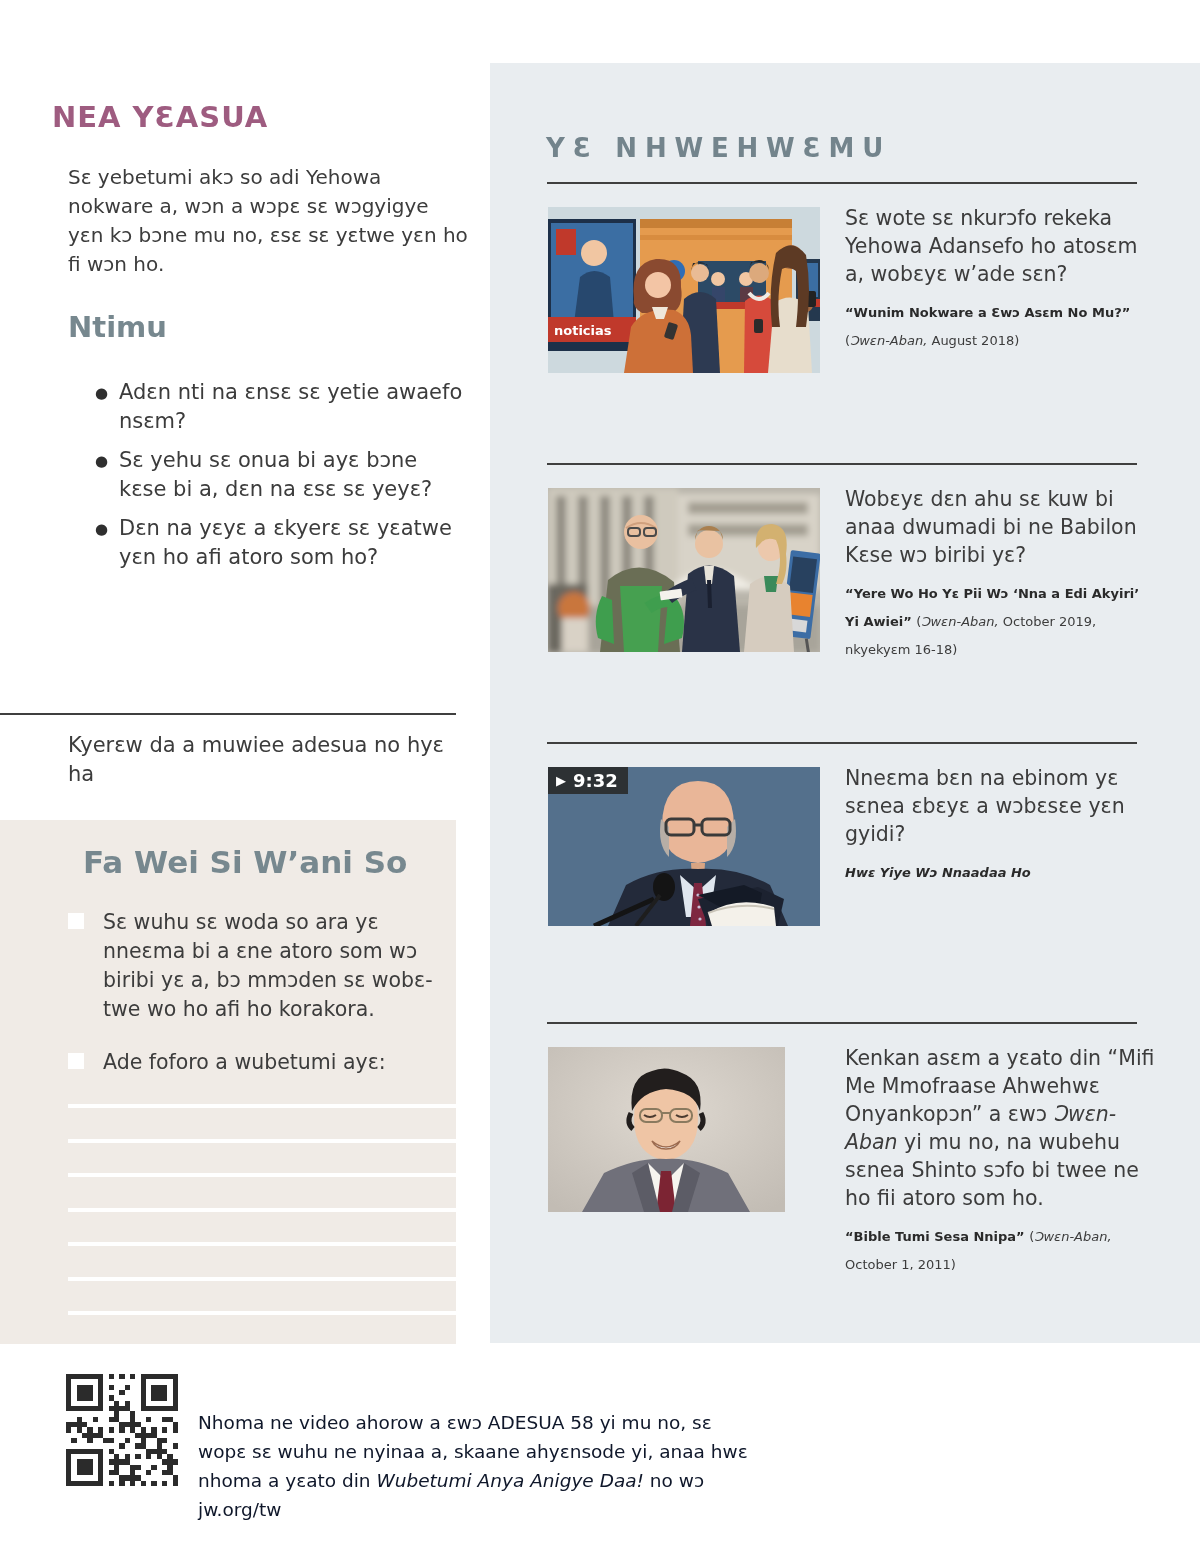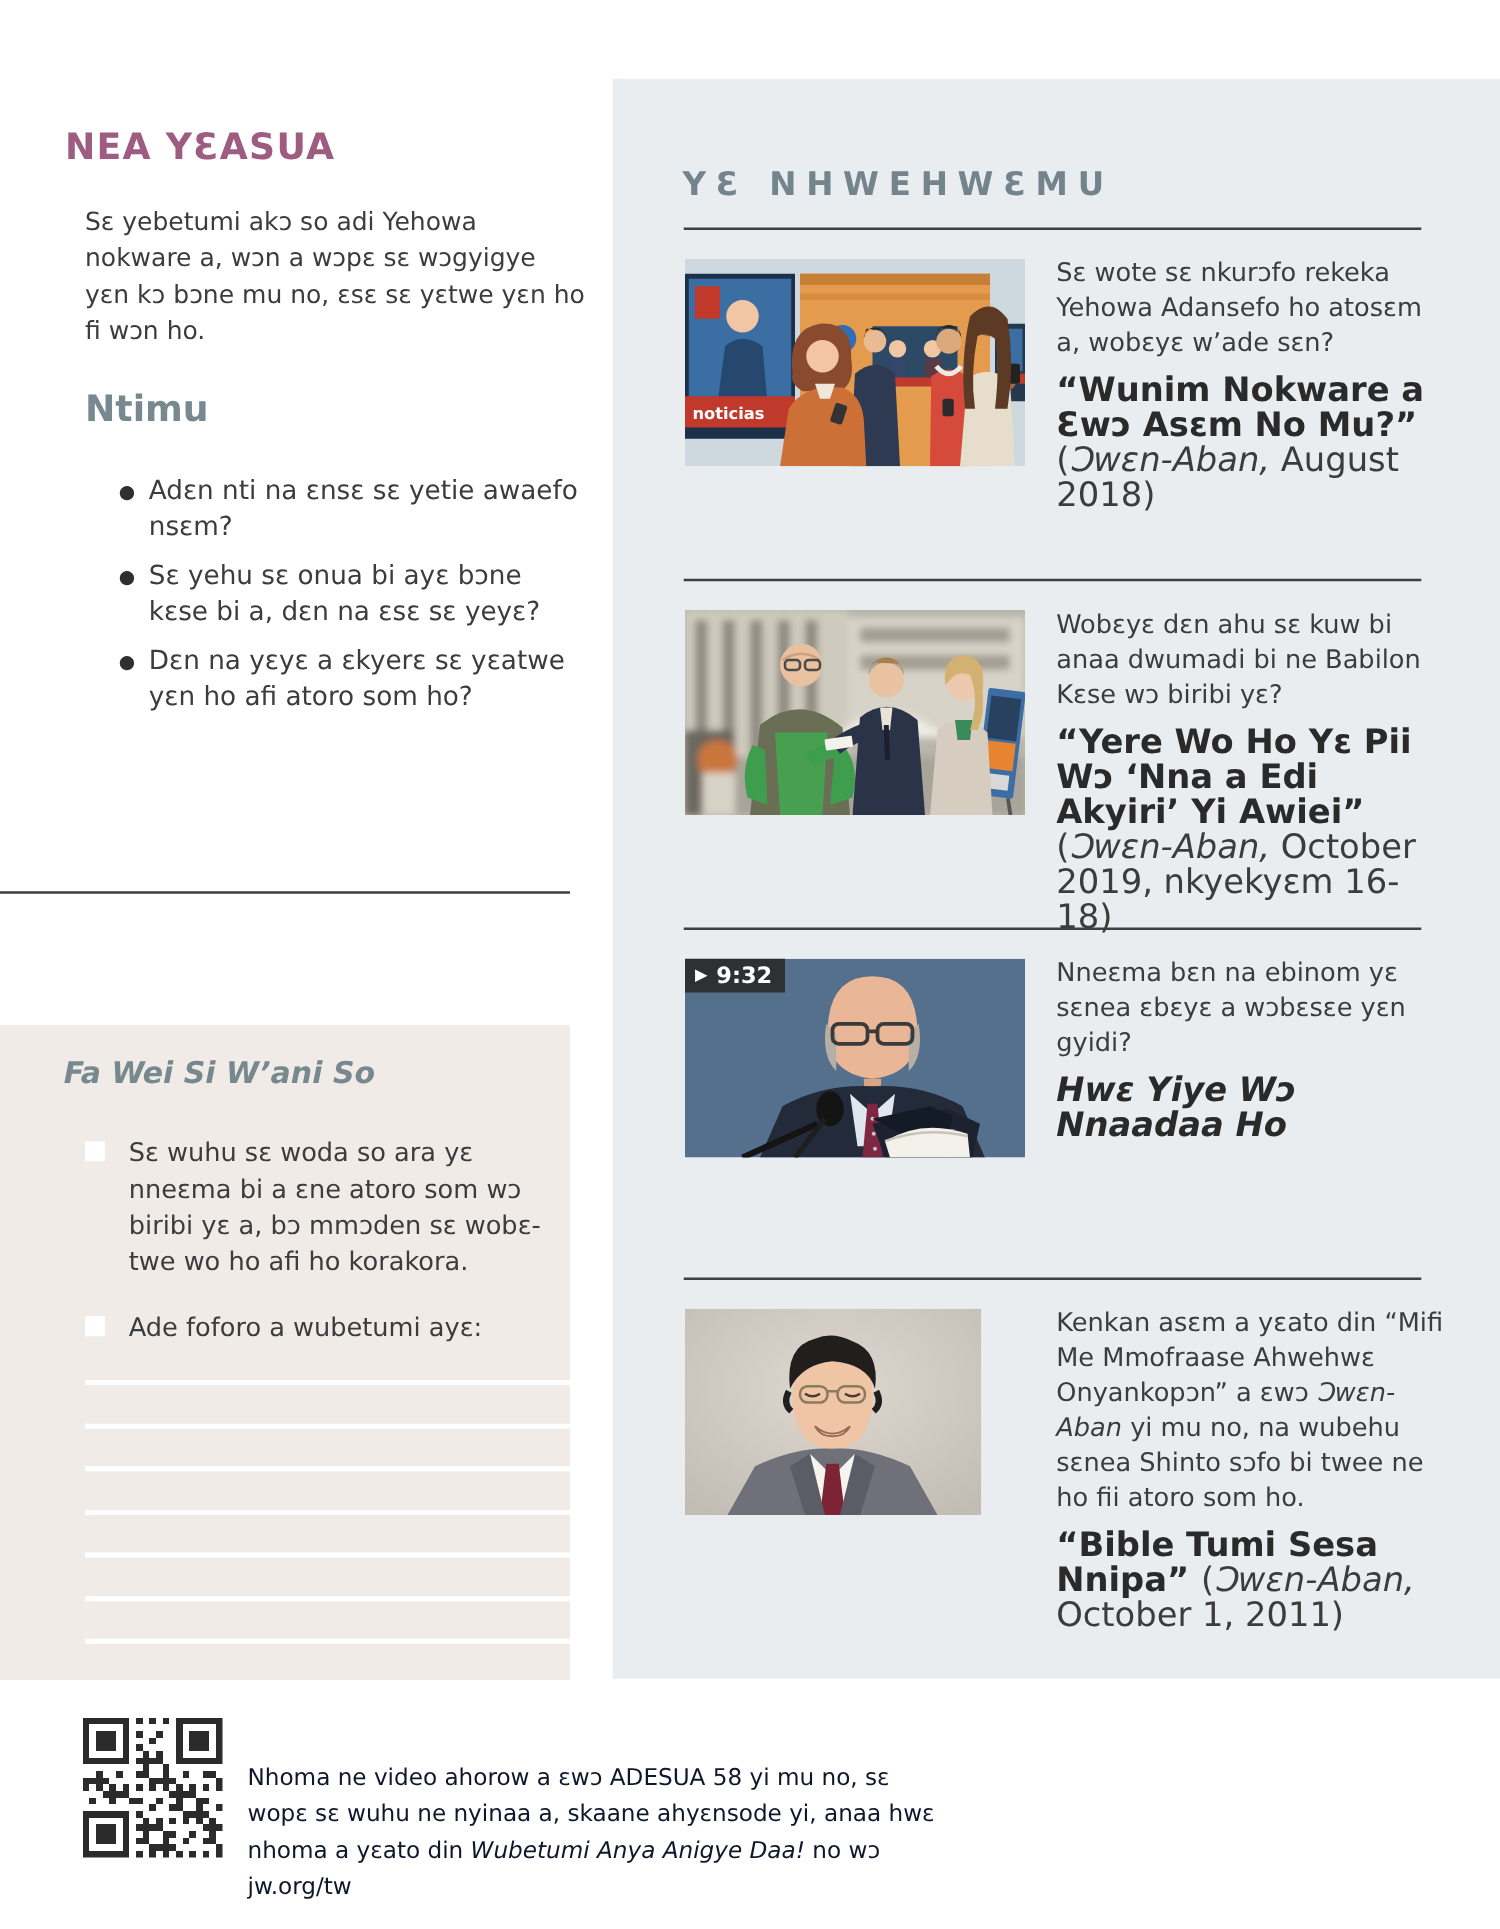--- a/index.html
+++ b/index.html
@@ -11,37 +11,37 @@
   .intro{position:absolute;left:68px;top:163px;width:400px;margin:0;font-size:20px;line-height:29px;}
   .h-slate{margin:0;font-weight:bold;color:#77888f;}
   .ntimu{position:absolute;left:68px;top:310px;font-size:29px;}
   .qlist{position:absolute;left:95px;top:378px;width:375px;margin:0;padding:0;list-style:none;}
   .qlist li{position:relative;padding-left:24px;margin-bottom:10px;font-size:21px;line-height:29px;}
   .qlist .bullet{position:absolute;left:0;top:1px;font-size:15px;color:#2f2f2f;}
   .rule-left{position:absolute;left:0;top:713px;width:456px;height:1.5px;background:#3f3f3f;}
   .date-note{position:absolute;left:68px;top:731px;width:400px;margin:0;font-size:21px;line-height:29px;}
   
   .apply-box{position:absolute;left:0;top:820px;width:456px;height:524px;background:#f0ebe6;}
-  .apply-title{position:absolute;left:51px;top:24px;font-size:24px;font-style:italic;}
+  .apply-title{position:absolute;left:83px;top:24px;font-size:31px;}
   .check-item{position:absolute;left:68px;width:370px;}
   .check-item .checkbox{position:absolute;left:0;top:5px;width:16px;height:16px;background:#fff;}
   .check-item p{margin:0 0 0 35px;font-size:20.5px;line-height:29px;}
   .ci1{top:88px;}
   .ci2{top:228px;}
   .write-lines{position:absolute;left:68px;top:284px;width:388px;}
   .write-lines .wline{height:4px;background:#fff;margin-bottom:30.5px;}
   
   .right-col{position:absolute;left:490px;top:63px;width:776px;height:1280px;background:#e9edf0;}
   .panel-title{position:absolute;left:56px;top:48px;font-size:26px;letter-spacing:0.30em;color:#73848c;}
   .sec{position:absolute;left:0;width:710px;}
   .sec .divider{position:absolute;left:57px;top:0;width:590px;height:1.5px;background:#3f3f3f;}
   .sec figure{position:absolute;left:58px;top:25px;margin:0;line-height:0;}
   .sec .sec-text{position:absolute;left:355px;top:22px;width:312px;}
   .sec .q{margin:0;font-size:20.5px;line-height:28px;}
-  .sec .ref{margin:11px 0 0 0;font-size:27px;line-height:28px;}
+  .sec .ref{margin:11px 0 0 0;font-size:13px;line-height:28px;}
   .run-bold{font-weight:bold;color:#2a2a2a;}
   .run-italic{font-style:italic;}
   .run-bolditalic{font-weight:bold;font-style:italic;color:#2a2a2a;}
   .s1{top:119px;} .s2{top:400px;} .s3{top:679px;} .s4{top:959px;}
   
   .badge{position:absolute;left:0;top:0;height:27px;padding:0 10px 0 8px;background:rgba(40,40,40,.88);
          display:flex;align-items:center;gap:7px;color:#fff;}
   .badge .play{font-size:13px;line-height:1;}
   .badge .time{font-size:18px;font-weight:bold;line-height:1;}
   
@@ -69,20 +69,21 @@
       <span class="bullet">●</span>
       <span>Sɛ yehu sɛ onua bi ayɛ bɔne kɛse bi a, dɛn na ɛsɛ sɛ yeyɛ?</span>
     </li>
     <li>
       <span class="bullet">●</span>
       <span>Dɛn na yɛyɛ a ɛkyerɛ sɛ yɛatwe yɛn ho afi atoro som ho?</span>
     </li>
   </ul>
 
   <div class="rule-left"></div>
+  <p class="date-note">Kyerɛw da a muwiee adesua no hyɛ ha</p>
 
   <div class="apply-box">
     <h2 class="h-slate apply-title">Fa Wei Si W’ani So</h2>
 
     <div class="check-item ci2">
       <span class="checkbox"></span>
       <p>Ade foforo a wubetumi ayɛ:</p>
     </div>
 
     <div class="check-item ci1">

